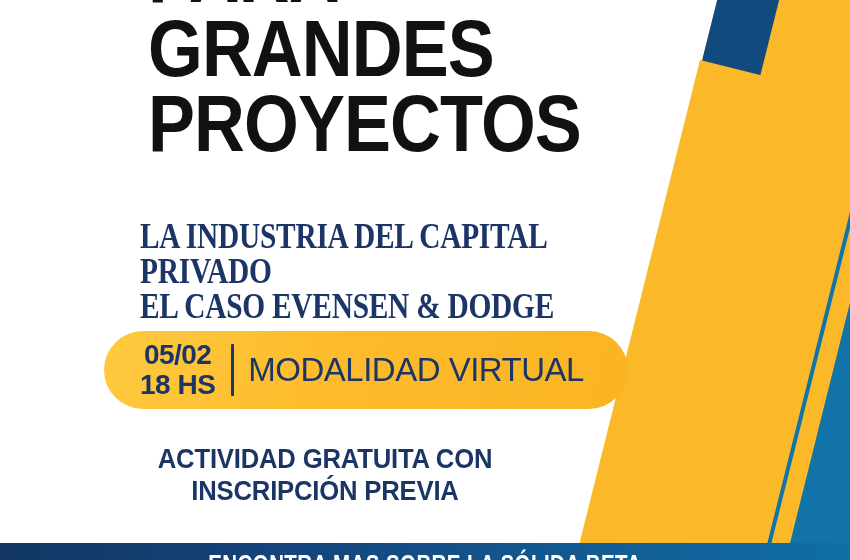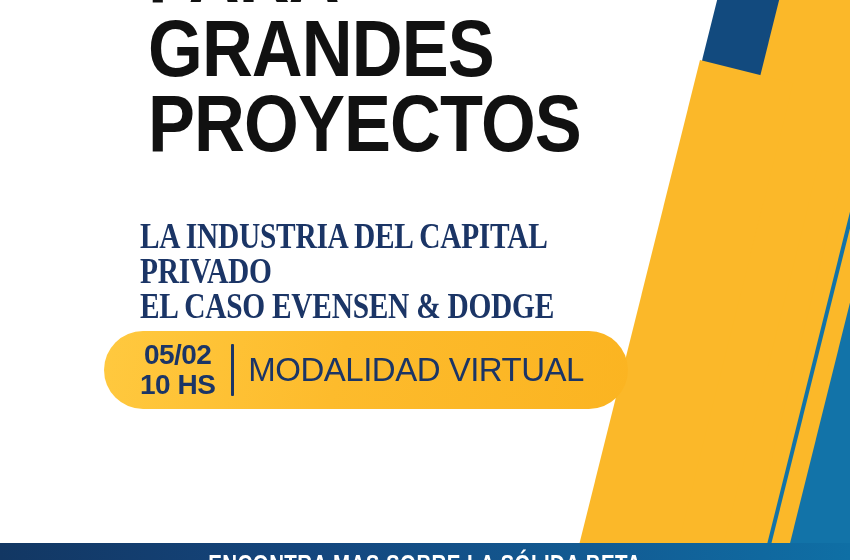--- a/index.html
+++ b/index.html
@@ -202,26 +202,30 @@
     </div>
 
     <div class="subhead">
       <div>LA INDUSTRIA DEL CAPITAL PRIVADO</div>
       <div>EL CASO EVENSEN &amp; DODGE</div>
     </div>
 
     <div class="pill">
       <div class="pill-date">
         <div>05/02</div>
-        <div>10 HS</div>
+        <div>18 HS</div>
       </div>
       <div class="pill-divider"></div>
       <div class="pill-mode">MODALIDAD VIRTUAL</div>
     </div>
 
+    <div class="note">
+      <div>ACTIVIDAD GRATUITA CON</div>
+      <div>INSCRIPCIÓN PREVIA</div>
+    </div>
 
   </div>
 
   <div class="bottom-band">
     <div class="bottom-band-text">ENCONTRA MAS SOBRE LA SÓLIDA BETA</div>
   </div>
 
 </div>
 
 </body></html>

